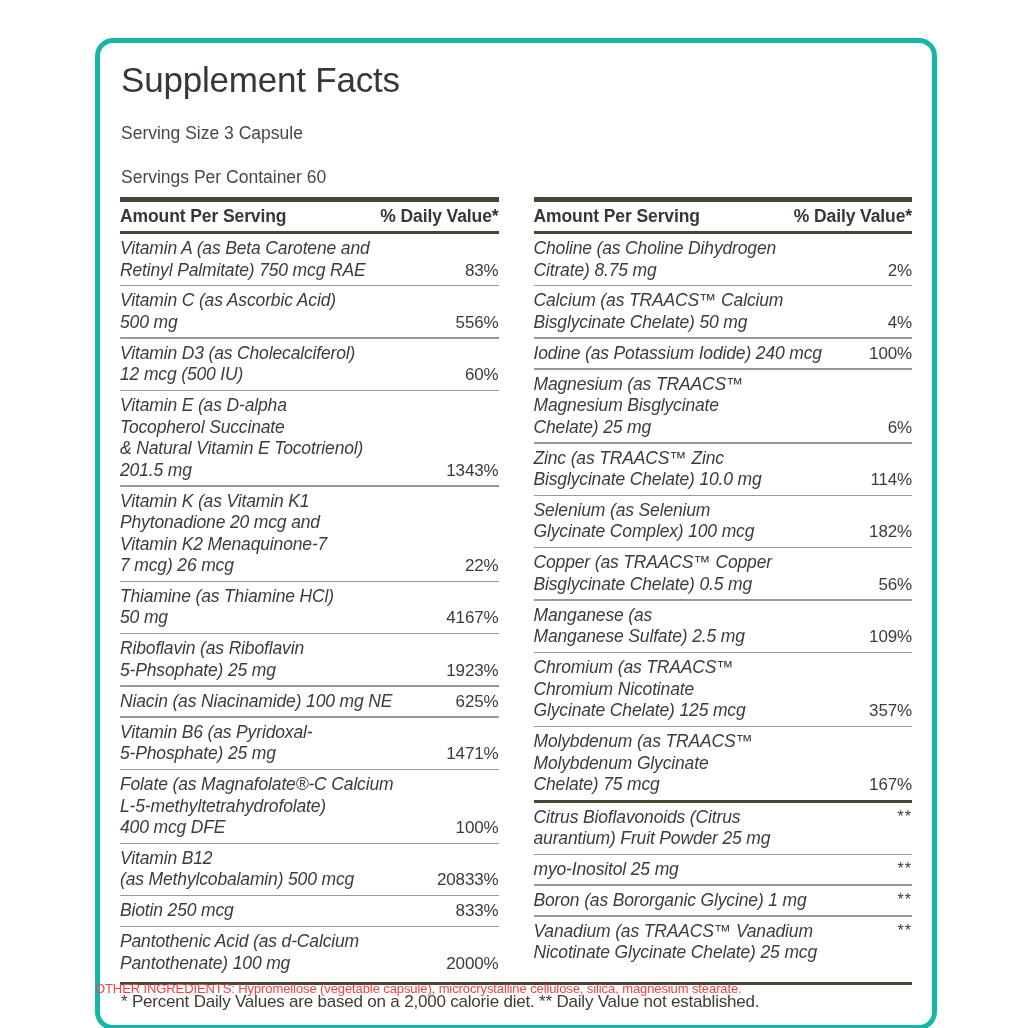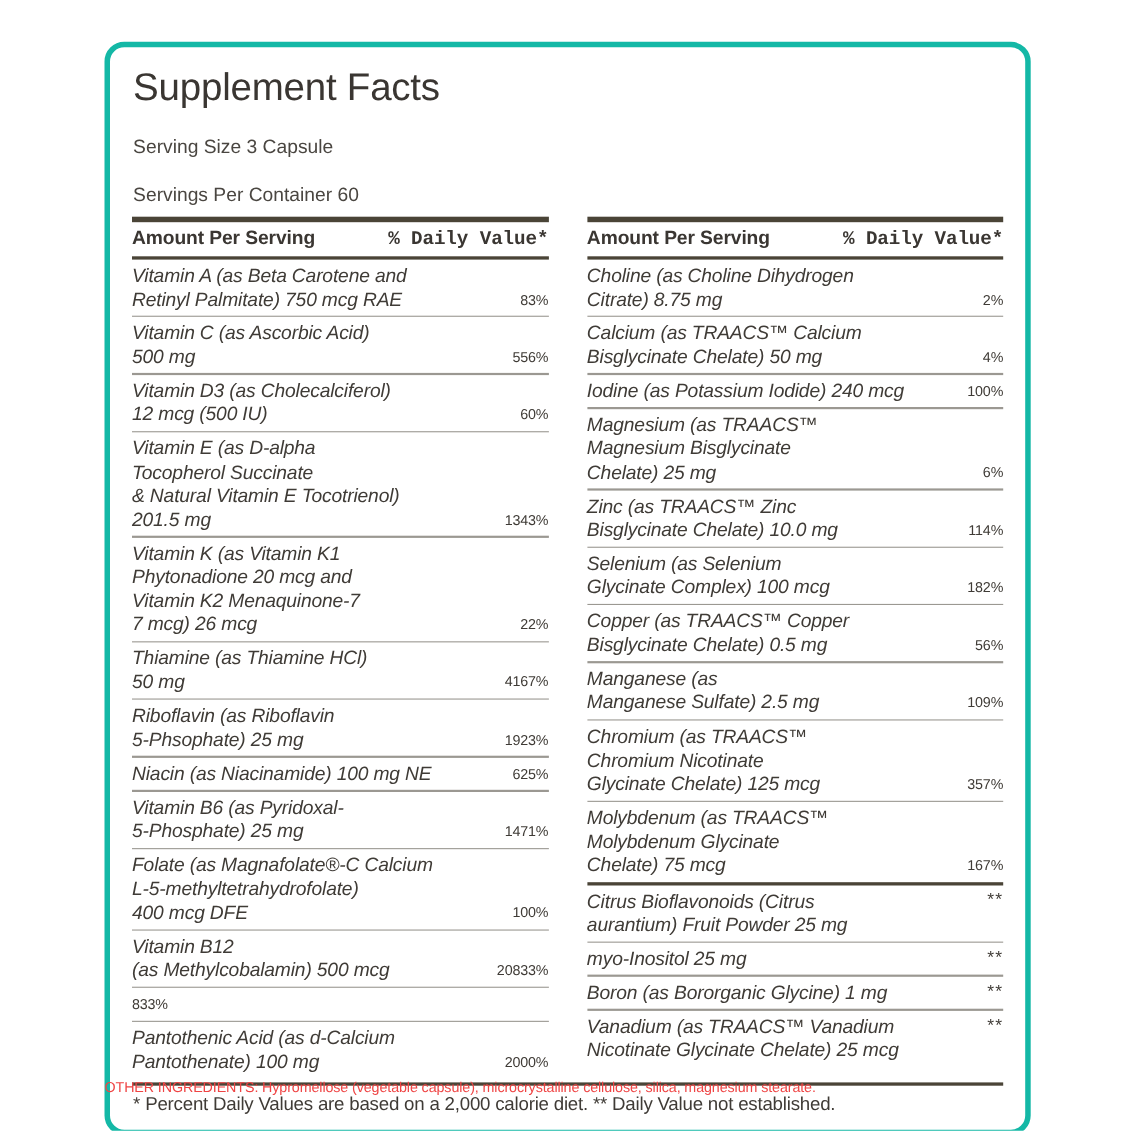--- a/index.html
+++ b/index.html
@@ -61,41 +61,41 @@
     display:flex;
     align-items:baseline;
     justify-content:space-between;
     font-size:17.5px;
     line-height:20px;
     font-weight:700;
     padding:4px 0 5px 0;
     color:#3a3632;
   }
   .colhead .lbl{letter-spacing:-0.1px;}
-  .colhead .dv{letter-spacing:-0.1px;font-family:Liberation Mono, monospace;}
+  .colhead .dv{letter-spacing:-0.1px;}
 
   
   .row{
     display:flex;
     align-items:flex-end;
     justify-content:space-between;
     padding:4px 0 4px 0;
     gap:8px;
   }
   .row .name{
     font-size:17.5px;
     line-height:21.5px;
     color:#3f3b36;
     flex:1 1 auto;
     white-space:pre-line;
     letter-spacing:-0.15px;
     font-style:italic;
   }
   .row .val{
-    font-size:13px;
+    font-size:17px;
     line-height:21.5px;
     color:#3f3b36;
     flex:0 0 auto;
     text-align:right;
     white-space:nowrap;
     letter-spacing:-0.15px;
   }
   
   .row.nodv{align-items:flex-start;}
   .row.nodv .val{font-size:16px;line-height:20px;letter-spacing:1px;}
@@ -207,20 +207,21 @@
               <div class="val">100%</div>
             </div>
             <div class="rule-thin"></div>
             <div class="row">
               <div class="name">Vitamin B12
 (as Methylcobalamin) 500 mcg</div>
               <div class="val">20833%</div>
             </div>
             <div class="rule-thin"></div>
             <div class="row">
+              <div class="name">Biotin 250 mcg</div>
               <div class="val">833%</div>
             </div>
             <div class="rule-thin"></div>
             <div class="row">
               <div class="name">Pantothenic Acid (as d-Calcium
 Pantothenate) 100 mg</div>
               <div class="val">2000%</div>
             </div>
           </div>
       </div>

